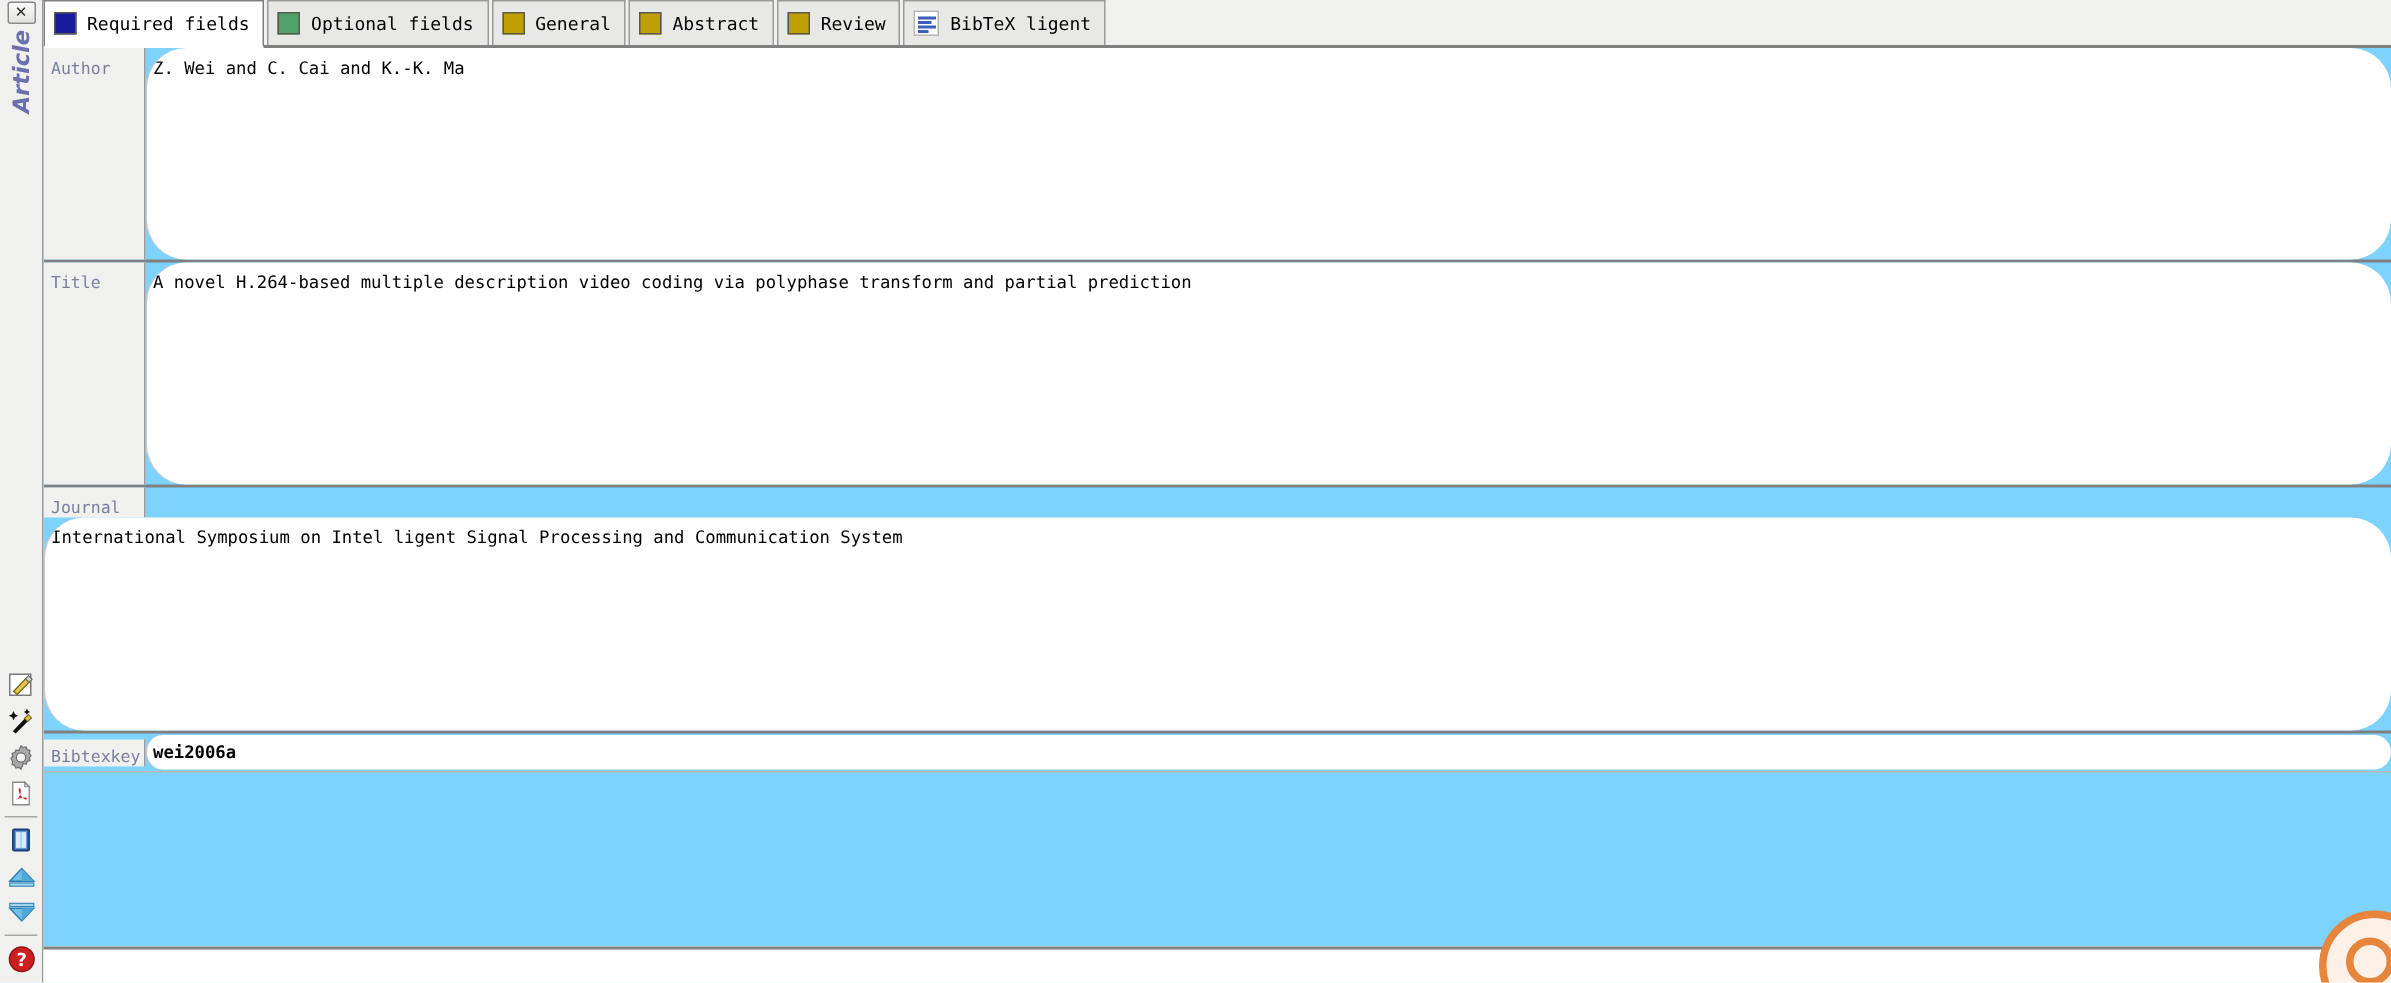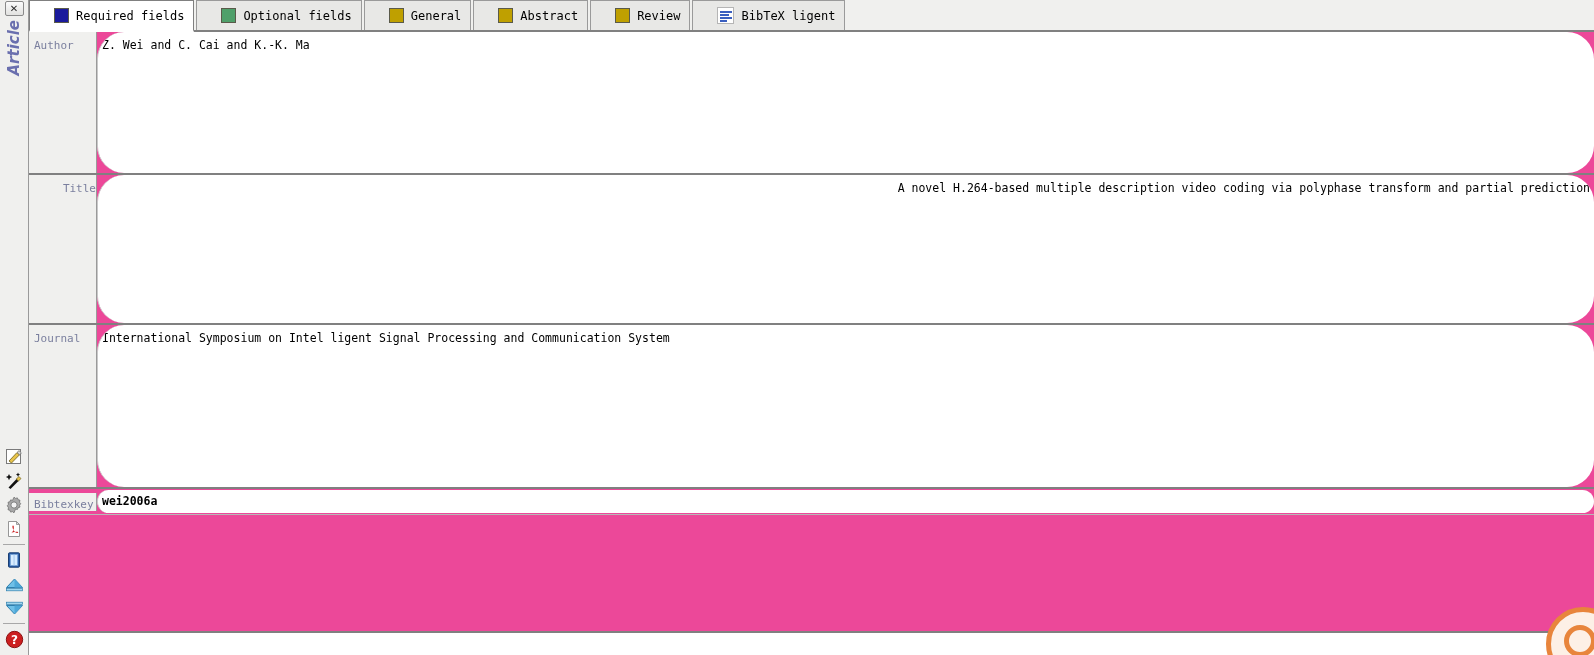--- a/index.html
+++ b/index.html
@@ -110,21 +110,21 @@
     align-items: flex-end;
     padding: 0;
     border-bottom: 2px solid #808080;
     box-sizing: border-box;
     position: relative;
   }
   .tab {
     height: 30px;
     display: flex;
     align-items: center;
-    padding: 0 9px 0 24px;
+    padding: 0 9px 0 6px;
     margin-right: 2px;
     box-sizing: border-box;
     border: 1px solid #9a9a9a;
     border-bottom: none;
     background: #e8e8e6;
     cursor: pointer;
     white-space: nowrap;
   }
   .tab.active {
     background: #ffffff;
@@ -169,32 +169,32 @@
   .doc-icon i:nth-child(3){ top: 9px;  width: 12px; }
   .doc-icon i:nth-child(4){ top: 12px; width: 7px;  }
 
   
   .fields {
     flex: 1 1 auto;
     display: flex;
     flex-direction: column;
     min-height: 0;
     overflow: hidden;
-    background: #ec4899;
+    background: #7dd3fc;
   }
   .field-row {
     display: flex;
     flex-direction: row;
     border-bottom: 2px solid #808080;
     box-sizing: border-box;
     min-height: 0;
   }
   .field-row.r-author  { height: 143px; }
-  .field-row.r-title   { height: 150px; text-align: right; }
-  .field-row.r-journal { height: 164px; }
+  .field-row.r-title   { height: 150px; }
+  .field-row.r-journal { height: 164px; flex-direction: column; }
   .field-row.r-year    { height: 126px; }
   .field-row.r-key     { height: 26px; border-bottom: 1px solid #b8b8b8; align-items: center; }
 
   .field-label {
     width: 68px;
     min-width: 68px;
     background: #f0f0ee;
     border-right: 1px solid #9a9a9a;
     box-sizing: border-box;
     padding: 7px 0 0 5px;

